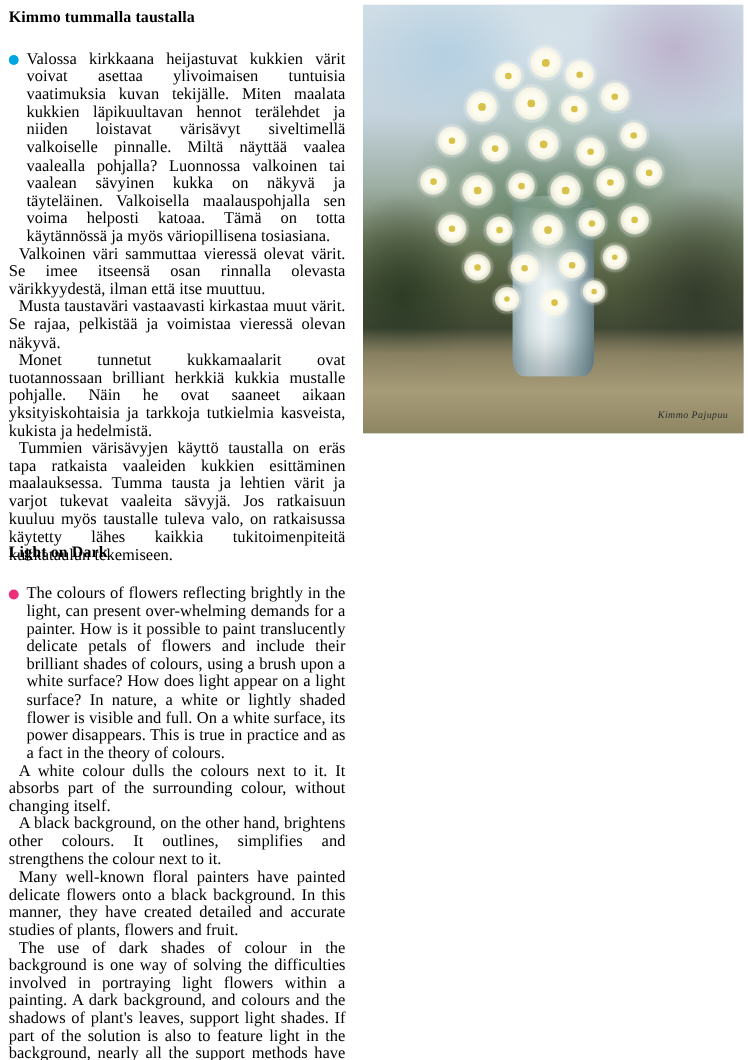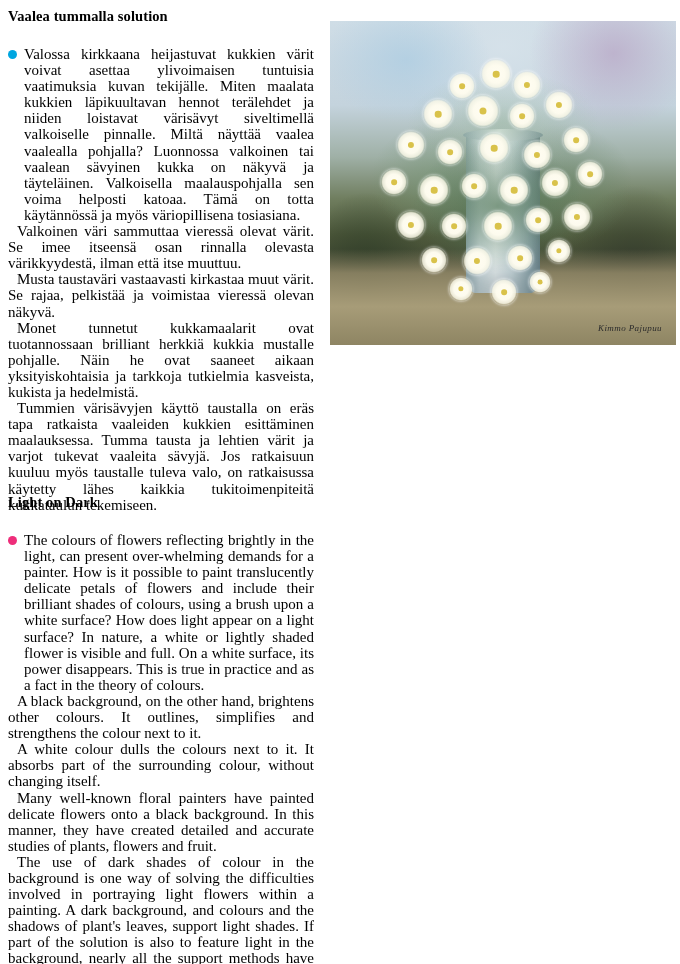--- a/index.html
+++ b/index.html
@@ -73,21 +73,21 @@
     display: inline-block;
   }
   #bullet-top { background: #00a6e0; }
   #bullet-bottom { background: #ee2d7a; }
 
   
   .art {
     position: absolute;
     overflow: hidden;
   }
-  #art-top { left: 330px; top: 4px; width: 346px; height: 324px; margin-top: 17px; }
+  #art-top { left: 330px; top: 4px; width: 346px; height: 390px; }
 
   .signature {
     position: absolute;
     right: 14px;
     bottom: 12px;
     font-family: "Liberation Serif", serif;
     font-style: italic;
     font-size: 9px;
     color: #2b2b2b;
     letter-spacing: 0.4px;
@@ -167,21 +167,21 @@
     background: #d9c24a;
   }
 </style>
 </head>
 <body>
 
 <div class="page">
 
   <div class="section" id="section-top">
 
-    <h2 class="heading" id="heading-top">Vaalea tummalla solution</h2>
+    <h2 class="heading" id="heading-top">Kimmo tummalla taustalla</h2>
 
     <div class="text-col" id="text-top">
       <p class="para first">
         <span class="bullet" id="bullet-top"></span>
         <span>Valossa kirkkaana heijastuvat kukkien värit voivat asettaa ylivoimaisen tuntuisia vaatimuksia kuvan tekijälle. Miten maalata kukkien läpikuultavan hennot terälehdet ja niiden loistavat värisävyt siveltimellä valkoiselle pinnalle. Miltä näyttää vaalea vaalealla pohjalla? Luonnossa valkoinen tai vaalean sävyinen kukka on näkyvä ja täyteläinen. Valkoisella maalauspohjalla sen voima helposti katoaa. Tämä on totta käytännössä ja myös väriopillisena tosiasiana.</span>
       </p>
       <p class="para">Valkoinen väri sammuttaa vieressä olevat värit. Se imee itseensä osan rinnalla olevasta värikkyydestä, ilman että itse muuttuu.</p>
       <p class="para">Musta taustaväri vastaavasti kirkastaa muut värit. Se rajaa, pelkistää ja voimistaa vieressä olevan näkyvä.</p>
       <p class="para">Monet tunnetut kukkamaalarit ovat tuotannossaan brilliant herkkiä kukkia mustalle pohjalle. Näin he ovat saaneet aikaan yksityiskohtaisia ja tarkkoja tutkielmia kasveista, kukista ja hedelmistä.</p>
       <p class="para">Tummien värisävyjen käyttö taustalla on eräs tapa ratkaista vaaleiden kukkien esittäminen maalauksessa. Tumma tausta ja lehtien värit ja varjot tukevat vaaleita sävyjä. Jos ratkaisuun kuuluu myös taustalle tuleva valo, on ratkaisussa käytetty lähes kaikkia tukitoimenpiteitä kukkataulun tekemiseen.</p>
@@ -235,21 +235,21 @@
 
   <div class="section" id="section-bottom">
 
     <h2 class="heading" id="heading-bottom">Light on Dark</h2>
 
     <div class="text-col" id="text-bottom">
       <p class="para first">
         <span class="bullet" id="bullet-bottom"></span>
         <span>The colours of flowers reflecting brightly in the light, can present over-whelming demands for a painter. How is it possible to paint translucently delicate petals of flowers and include their brilliant shades of colours, using a brush upon a white surface? How does light appear on a light surface? In nature, a white or lightly shaded flower is visible and full. On a white surface, its power disappears. This is true in practice and as a fact in the theory of colours.</span>
       </p>
+      <p class="para">A white colour dulls the colours next to it. It absorbs part of the surrounding colour, without changing itself.</p>
       <p class="para">A black background, on the other hand, brightens other colours. It outlines, simplifies and strengthens the colour next to it.</p>
-      <p class="para">A white colour dulls the colours next to it. It absorbs part of the surrounding colour, without changing itself.</p>
       <p class="para">Many well-known floral painters have painted delicate flowers onto a black background. In this manner, they have created detailed and accurate studies of plants, flowers and fruit.</p>
       <p class="para">The use of dark shades of colour in the background is one way of solving the difficulties involved in portraying light flowers within a painting. A dark background, and colours and the shadows of plant's leaves, support light shades. If part of the solution is also to feature light in the background, nearly all the support methods have been used in creating the flower painting.</p>
     </div>
 
   </div>
 
 </div>
 
 </body></html>

